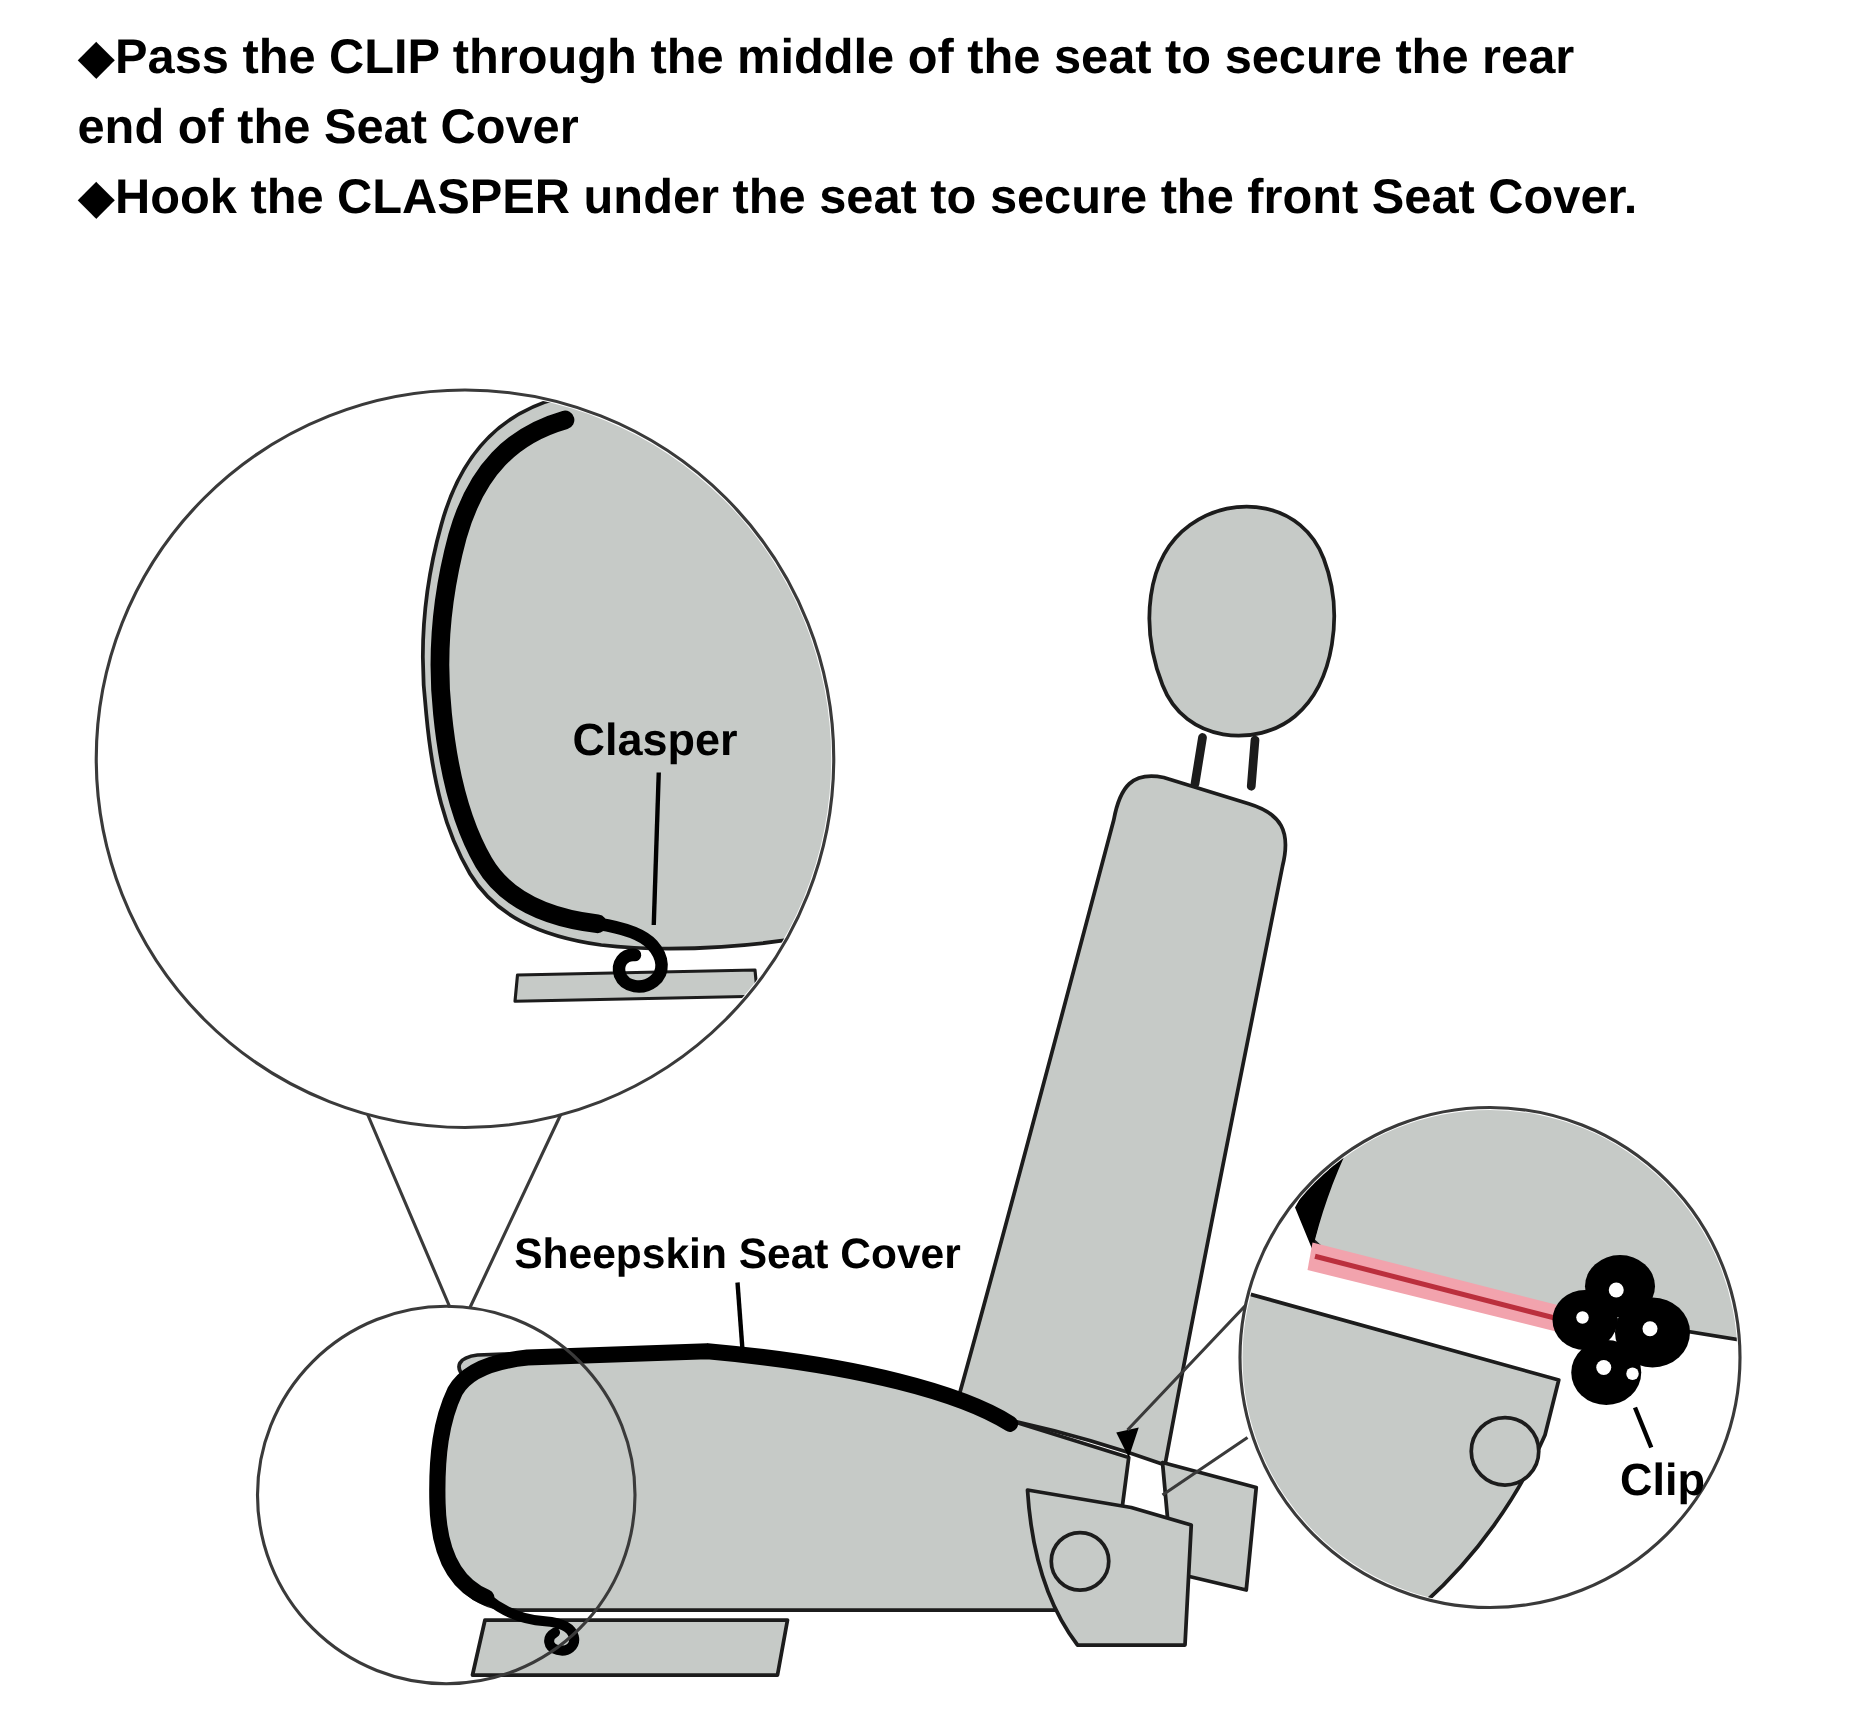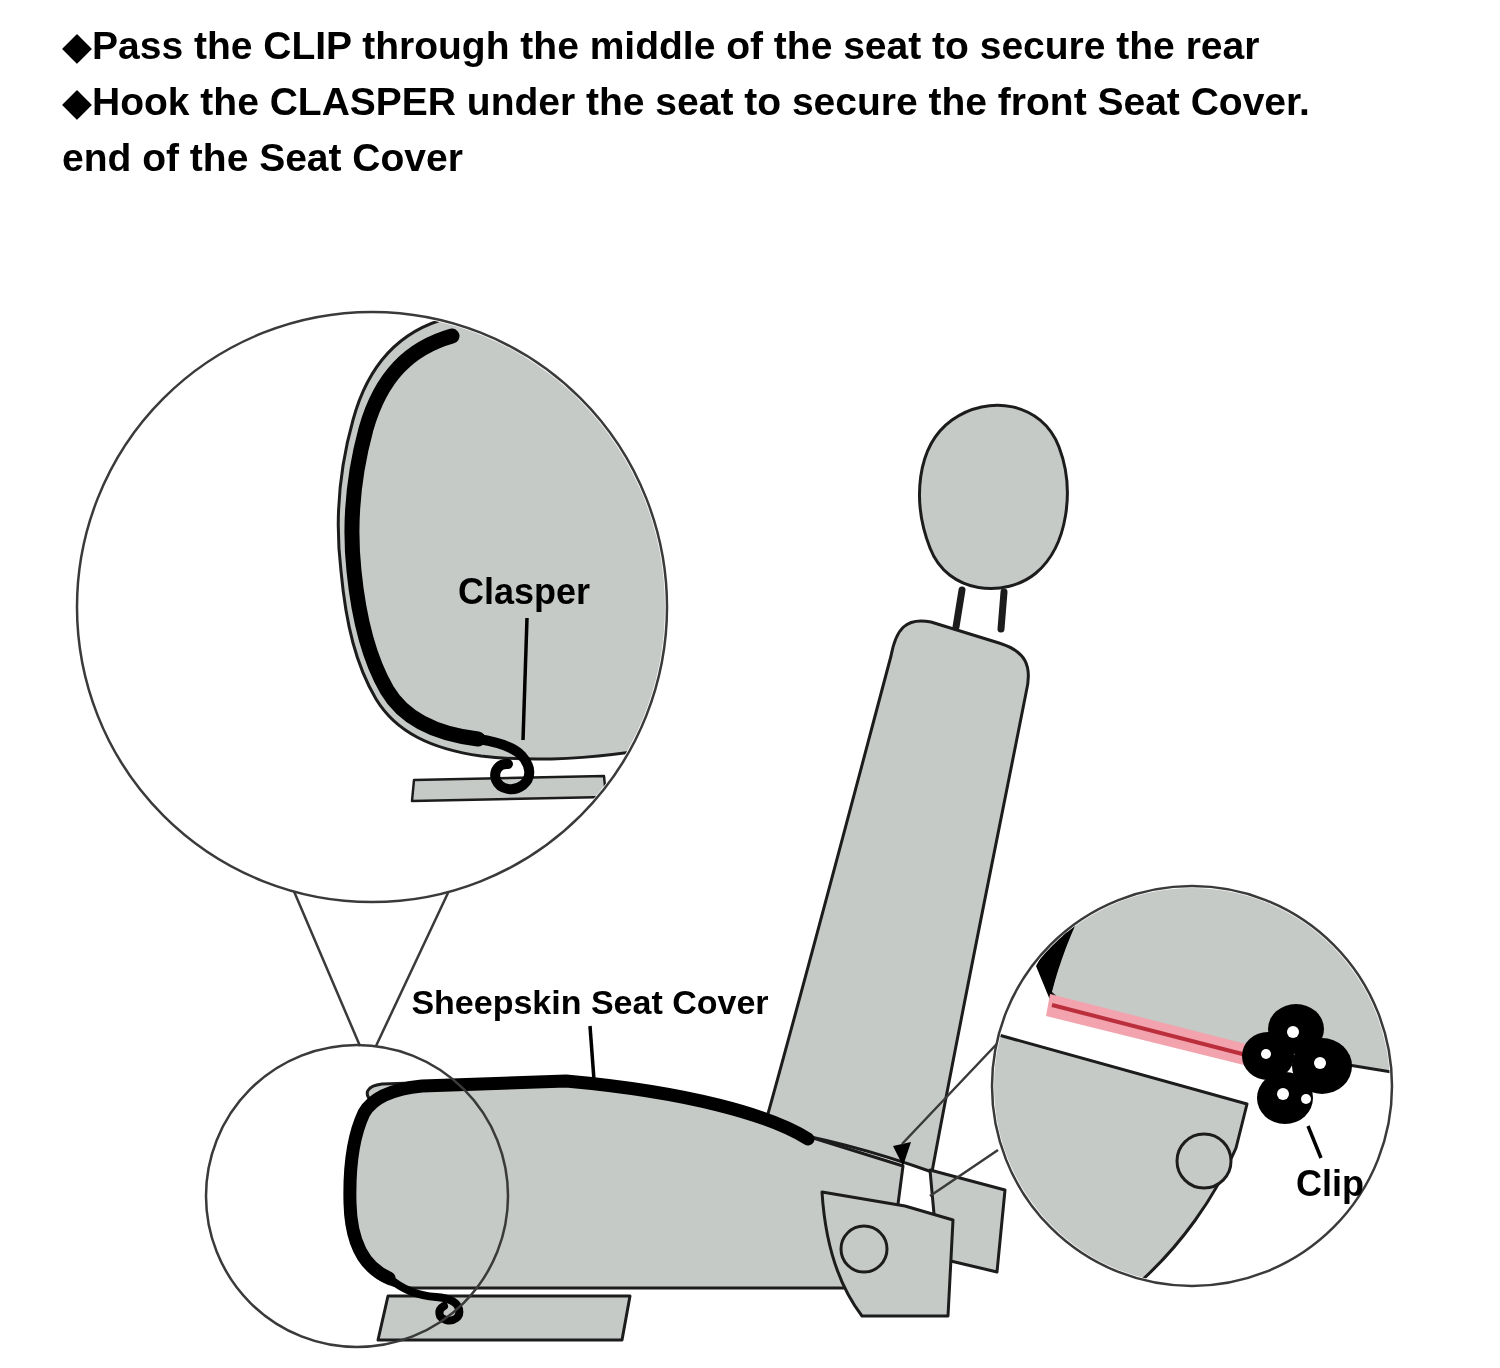--- a/index.html
+++ b/index.html
@@ -58,22 +58,22 @@
   }
   .label-34 { font-size: 34px; }
 </style>
 </head>
 <body>
 
 <div class="page">
 
   <div class="instructions">
     <div class="line"><span>◆</span><span>Pass the CLIP through the middle of the seat to secure the rear</span></div>
+    <div class="line"><span></span><span>end of the Seat Cover</span></div>
     <div class="line"><span>◆</span><span>Hook the CLASPER under the seat to secure the front Seat Cover.</span></div>
-    <div class="line"><span></span><span>end of the Seat Cover</span></div>
   </div>
 
   <svg class="diagram-svg" width="1500" height="1368" viewBox="0 0 1500 1368">
     <defs>
       <clipPath id="clipBig">
           <circle cx="372" cy="607" r="293"></circle>
         </clipPath>
       <clipPath id="clipRight">
           <circle cx="1192" cy="1086" r="198"></circle>
         </clipPath>

